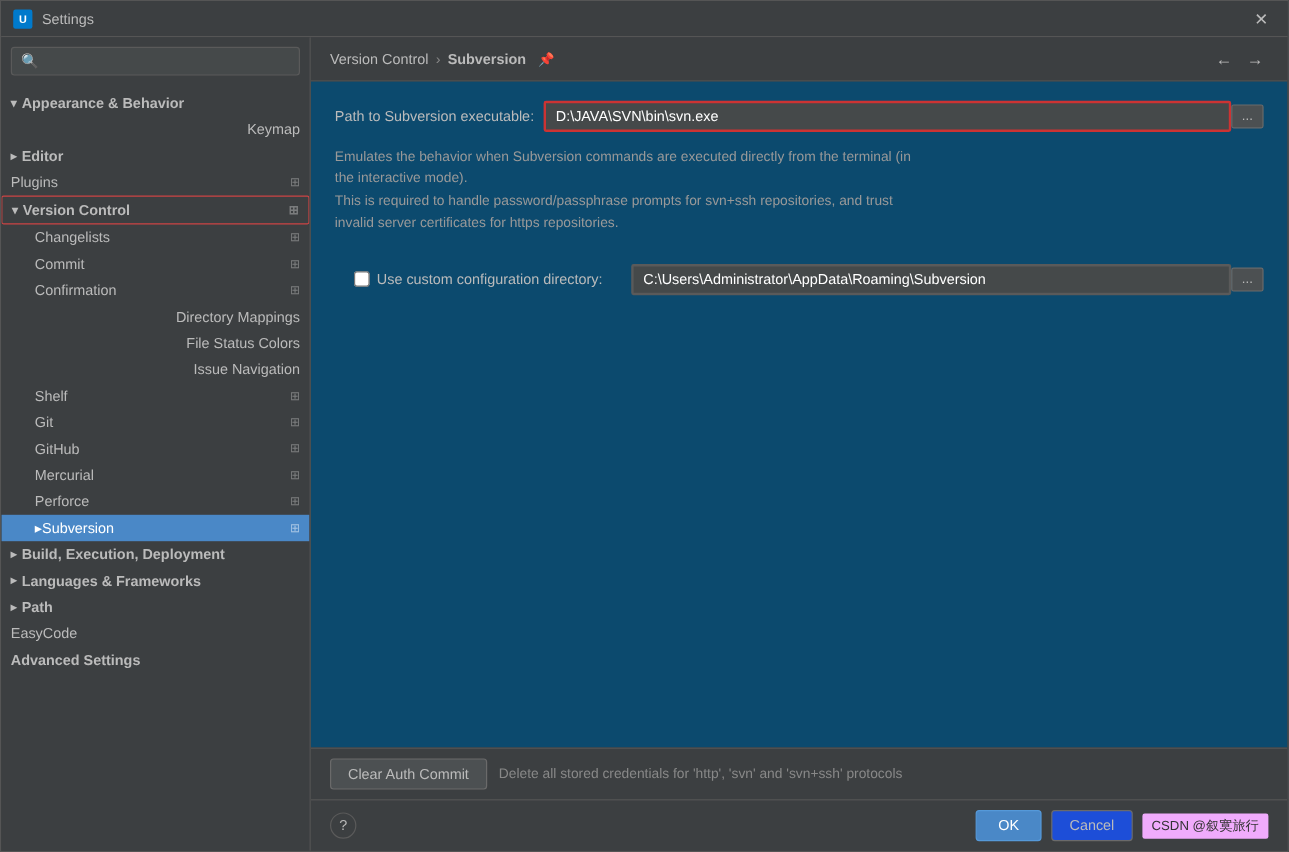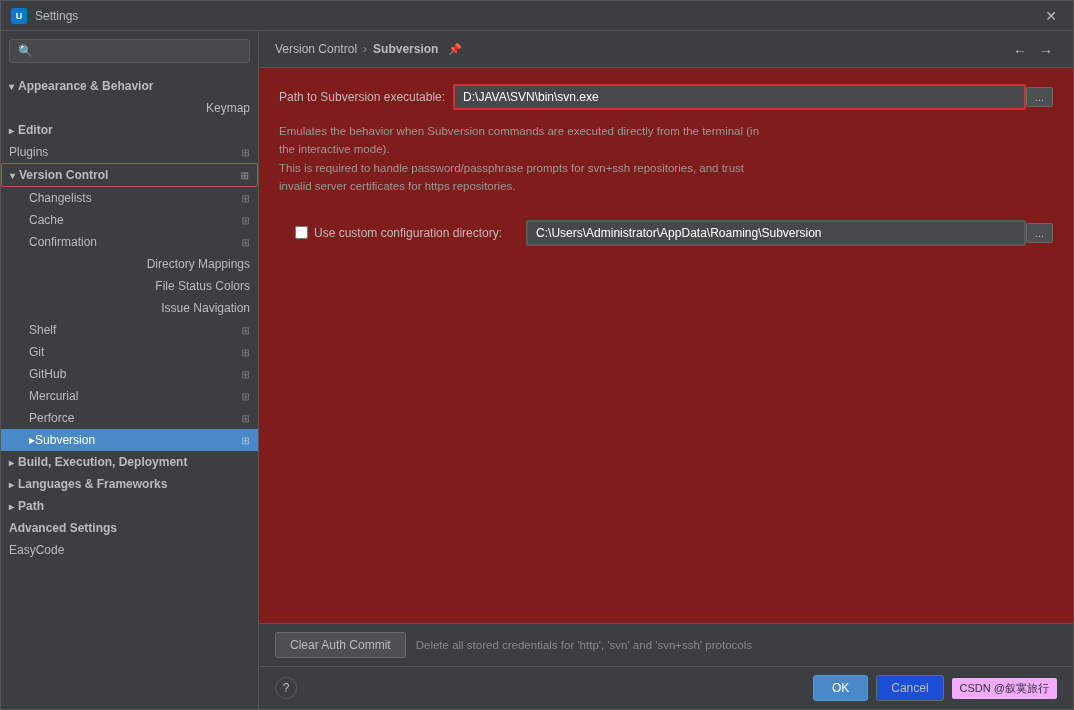--- a/index.html
+++ b/index.html
@@ -146,21 +146,21 @@
       border: none;
       color: #bbbbbb;
       cursor: pointer;
       font-size: 14px;
       padding: 0 4px;
     }
     .settings-content {
       flex: 1;
       padding: 16px 20px;
       overflow-y: auto;
-      background: #7f1d1d;
+      background: #0c4a6e;
     }
     .settings-content::-webkit-scrollbar { width: 6px; }
     .settings-content::-webkit-scrollbar-track { background: #3c3f41; }
     .settings-content::-webkit-scrollbar-thumb { background: #5a5a5a; }
     .form-row {
       display: flex;
       align-items: center;
       margin-bottom: 12px;
       gap: 8px;
     }
@@ -354,21 +354,21 @@
           <span>Version Control</span>
           <span class="icon-right">⊞</span>
         </div>
 
         <div class="nav-item sub">
           <span>Changelists</span>
           <span class="icon-right">⊞</span>
         </div>
 
         <div class="nav-item sub">
-          <span>Cache</span>
+          <span>Commit</span>
           <span class="icon-right">⊞</span>
         </div>
 
         <div class="nav-item sub">
           <span>Confirmation</span>
           <span class="icon-right">⊞</span>
         </div>
 
         <div class="nav-item sub">
           <span>Directory Mappings</span>
@@ -421,26 +421,26 @@
         <div class="nav-item section">
           <span class="chevron">▸</span>
           <span>Languages &amp; Frameworks</span>
         </div>
 
         <div class="nav-item section">
           <span class="chevron">▸</span>
           <span>Path</span>
         </div>
 
+        <div class="nav-item" style="padding-left:8px;">
+          <span>EasyCode</span>
+        </div>
+
         <div class="nav-item" style="padding-left:8px; font-weight:bold;">
           <span>Advanced Settings</span>
-        </div>
-
-        <div class="nav-item" style="padding-left:8px;">
-          <span>EasyCode</span>
         </div>
       </div>
     </div>
 
     <div class="main">
 
       <div class="breadcrumb-bar">
         <span class="breadcrumb-text">Version Control</span>
         <span class="breadcrumb-sep">›</span>
         <span class="breadcrumb-active">Subversion</span>

